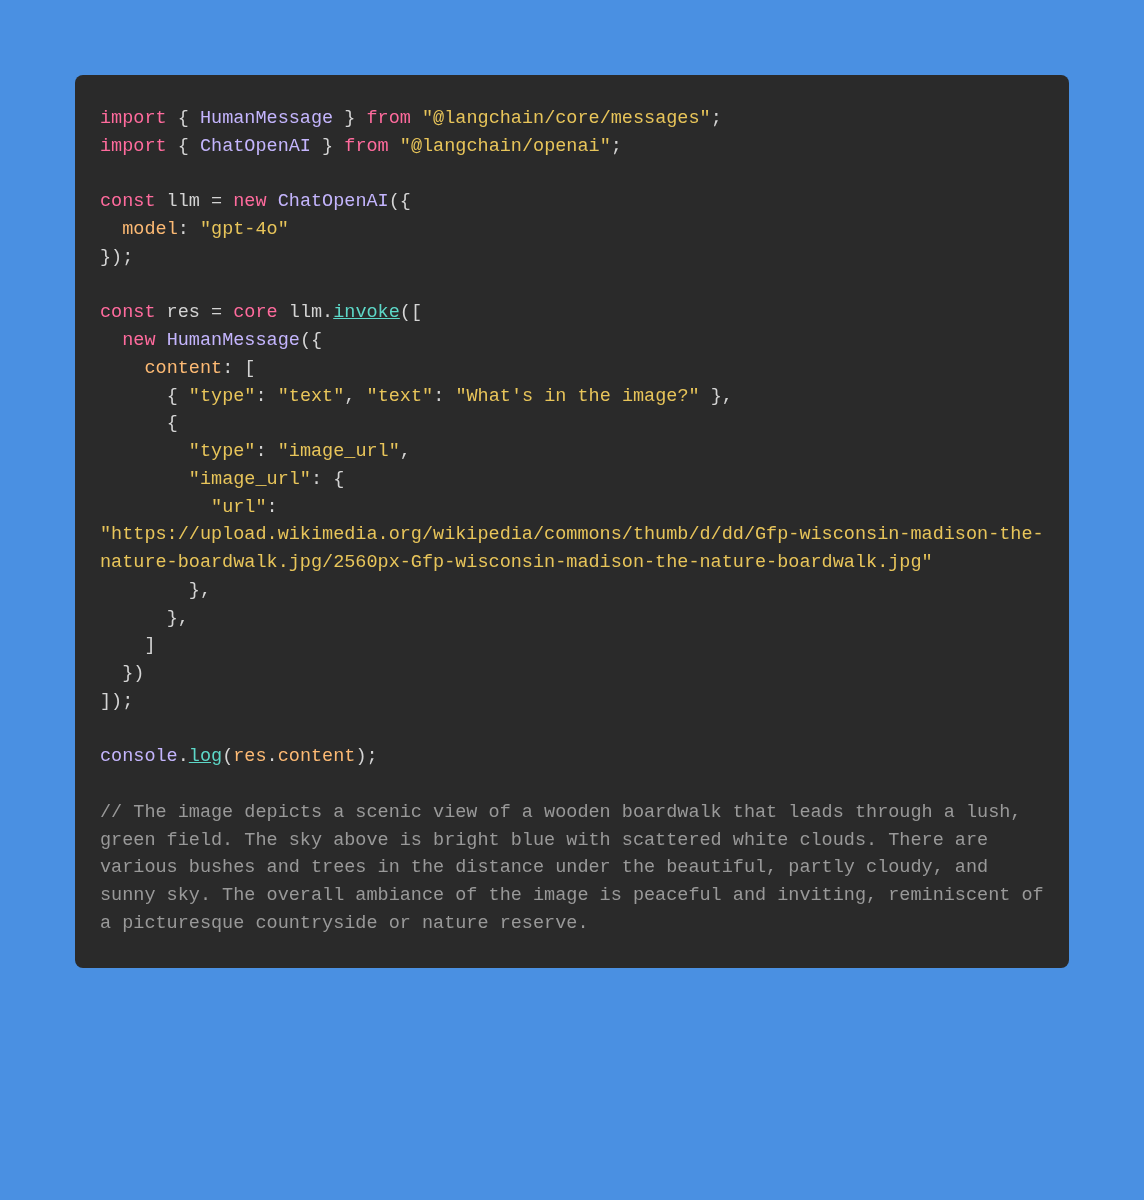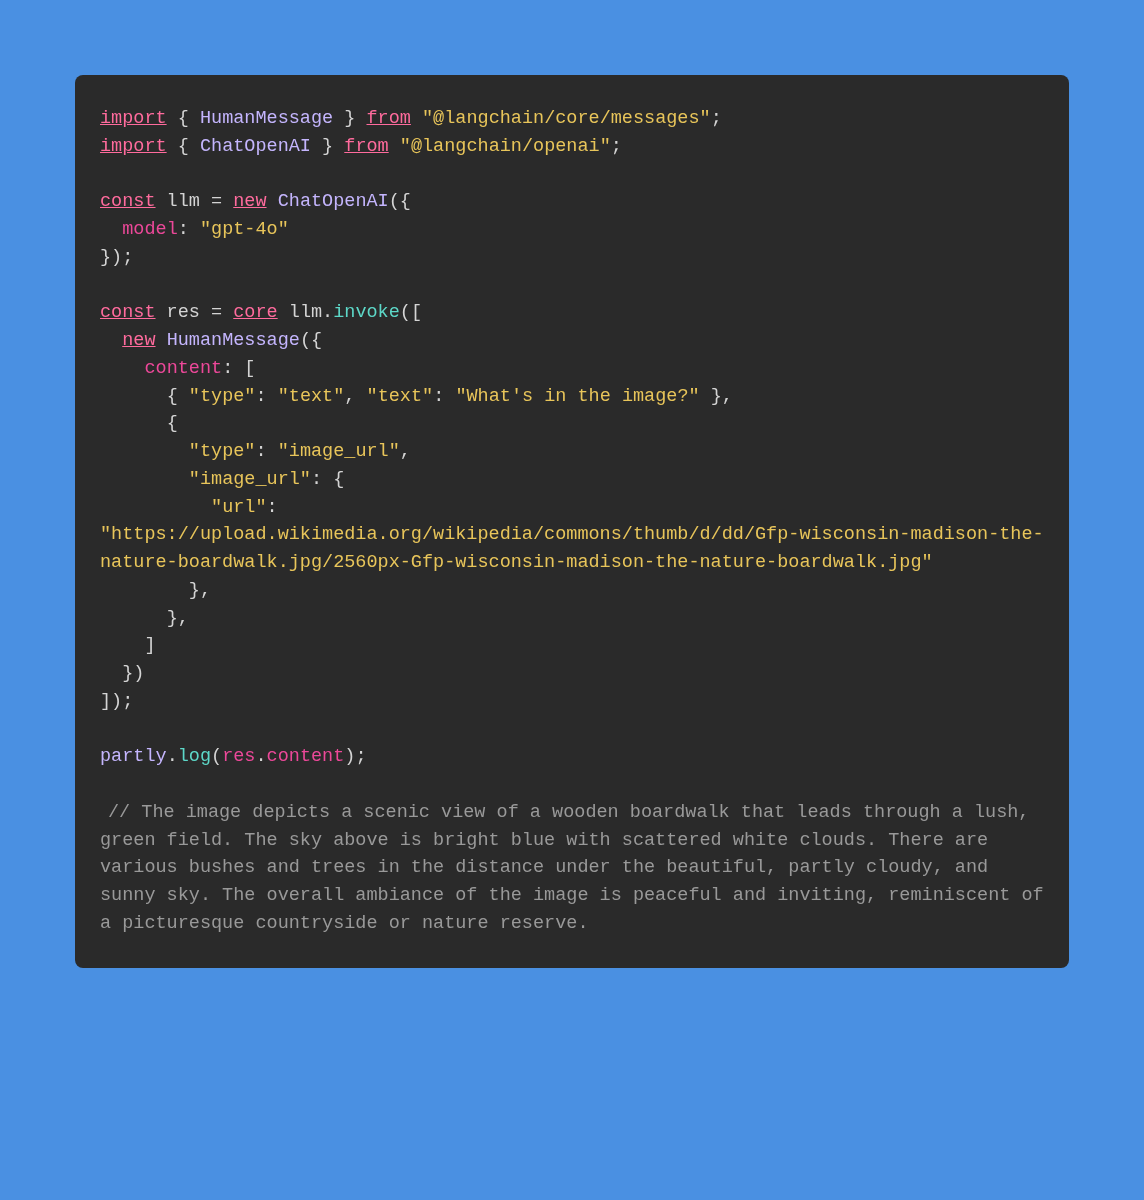--- a/index.html
+++ b/index.html
@@ -20,26 +20,26 @@
       width: 100%;
     }
     pre {
       font-family: 'Consolas', 'Monaco', 'Courier New', monospace;
       font-size: 18.5px;
       line-height: 1.5;
       color: #d4d4d4;
       white-space: pre-wrap;
       word-wrap: break-word;
     }
-    .keyword { color: #ff6b9d; text-decoration: underline; }
+    .keyword { color: #ff6b9d; }
     .class-name { color: #c4b5fd; }
     .string { color: #e8c55a; }
-    .property { color: #ec4899; }
-    .comment { color: #999999; margin-left: 8px; }
-    .method { color: #5dd8c8; }
+    .property { color: #fdba74; }
+    .comment { color: #999999; }
+    .method { color: #5dd8c8; text-decoration: underline; }
   </style>
 </head>
 <body>
 
 <div class="code-container">
 <pre><span class="keyword">import</span><span> { </span><span class="class-name">HumanMessage</span><span> } </span><span class="keyword">from</span><span> </span><span class="string">"@langchain/core/messages"</span><span>;</span>
 <span class="keyword">import</span><span> { </span><span class="class-name">ChatOpenAI</span><span> } </span><span class="keyword">from</span><span> </span><span class="string">"@langchain/openai"</span><span>;</span>
 
 <span class="keyword">const</span><span> llm </span><span>= </span><span class="keyword">new</span><span> </span><span class="class-name">ChatOpenAI</span><span>({</span>
 <span>  </span><span class="property">model</span><span>: </span><span class="string">"gpt-4o"</span>
@@ -53,16 +53,16 @@
 <span>        </span><span class="string">"type"</span><span>: </span><span class="string">"image_url"</span><span>,</span>
 <span>        </span><span class="string">"image_url"</span><span>: {</span>
 <span>          </span><span class="string">"url"</span><span>:</span>
 <span class="string">"https://upload.wikimedia.org/wikipedia/commons/thumb/d/dd/Gfp-wisconsin-madison-the-nature-boardwalk.jpg/2560px-Gfp-wisconsin-madison-the-nature-boardwalk.jpg"</span>
 <span>        },</span>
 <span>      },</span>
 <span>    ]</span>
 <span>  })</span>
 <span>]);</span>
 
-<span class="class-name">partly</span><span>.</span><span class="method">log</span><span>(</span><span class="property">res</span><span>.</span><span class="property">content</span><span>);</span>
+<span class="class-name">console</span><span>.</span><span class="method">log</span><span>(</span><span class="property">res</span><span>.</span><span class="property">content</span><span>);</span>
 
 <span class="comment">// The image depicts a scenic view of a wooden boardwalk that leads through a lush, green field. The sky above is bright blue with scattered white clouds. There are various bushes and trees in the distance under the beautiful, partly cloudy, and sunny sky. The overall ambiance of the image is peaceful and inviting, reminiscent of a picturesque countryside or nature reserve.</span></pre>
 </div>
 
 </body></html>

